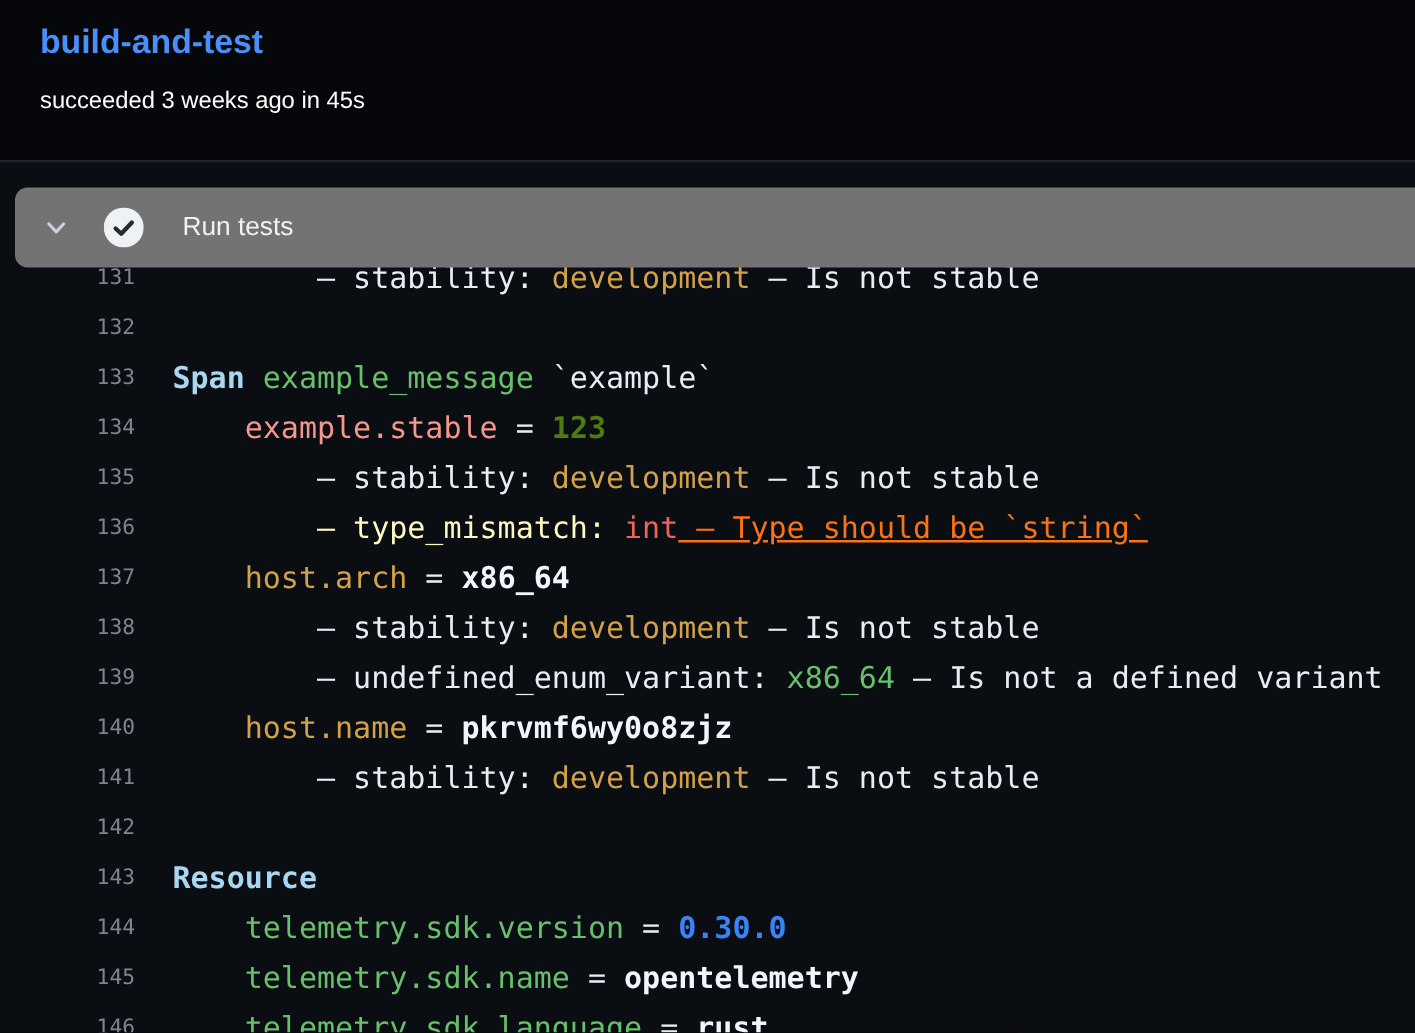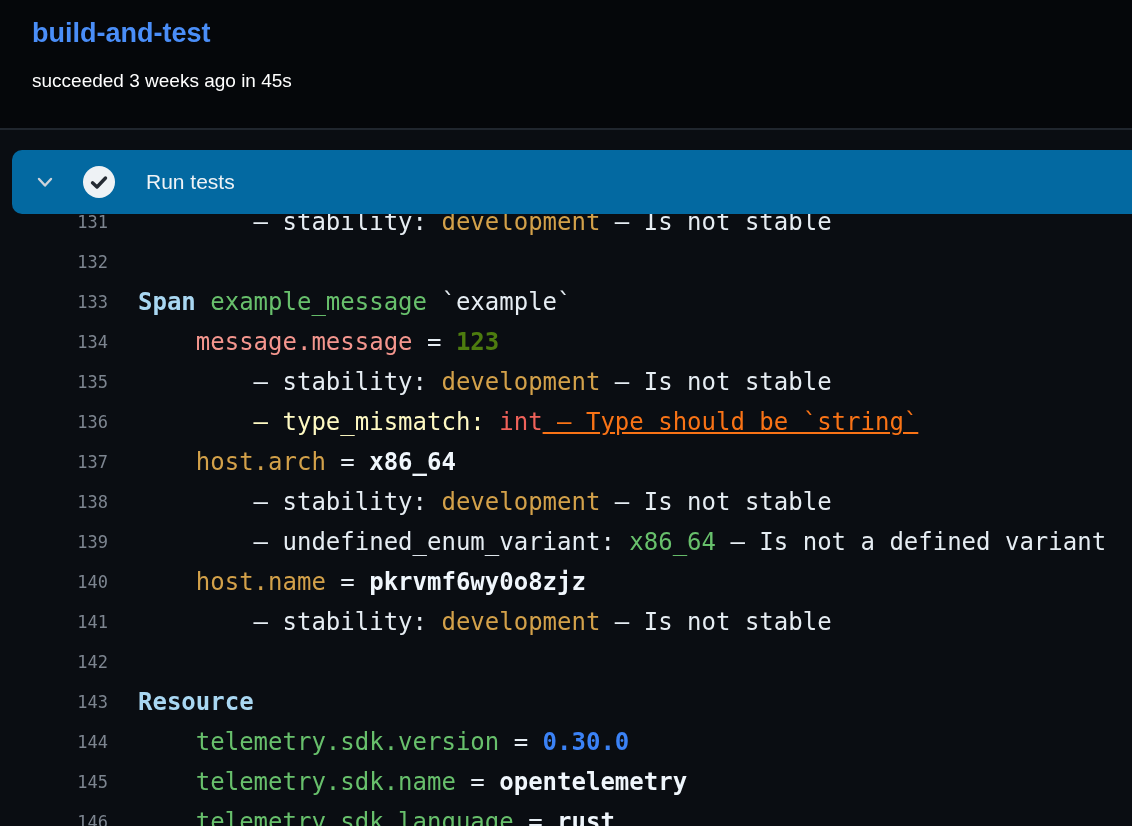--- a/index.html
+++ b/index.html
@@ -23,21 +23,21 @@
 
   
   .log-pane {
     position:absolute; top:130px; left:0; right:0; bottom:0;
     background:#0a0d12; overflow:hidden;
   }
 
   
   .step-header {
     position:absolute; top:20px; left:12px; right:0; height:64px;
-    background:#0369a1; border-radius:10px 0 0 10px;
+    background:#737373; border-radius:10px 0 0 10px;
     display:flex; align-items:center; padding-left:23px;
     z-index:5; cursor:pointer;
   }
   .chevron-wrap { width:20px; height:20px; display:inline-flex; cursor:pointer; }
   .check-wrap { width:32px; height:32px; display:inline-flex; margin-left:28px; }
   .step-name { margin-left:31px; font-size:21px; color:#f0f3f6; font-weight:400; }
 
   
   .log-lines {
     position:absolute; top:72px; left:0; width:100%; z-index:1;
@@ -70,21 +70,21 @@
       <div class="log-row">
         <span class="ln">132</span>
         <span class="lc"></span>
       </div>
       <div class="log-row">
         <span class="ln">133</span>
         <span class="lc"><span style="color: rgb(169, 215, 242); font-weight: 700;">Span</span><span style="color: rgb(230, 237, 243);"> </span><span style="color: rgb(104, 192, 108);">example_message</span><span style="color: rgb(230, 237, 243);"> `example`</span></span>
       </div>
       <div class="log-row">
         <span class="ln">134</span>
-        <span class="lc"><span style="color: rgb(230, 237, 243);">    </span><span style="color: rgb(244, 150, 142);">message.message</span><span style="color: rgb(230, 237, 243);"> = </span><span style="color: #4d7c0f; font-weight: 700;">123</span></span>
+        <span class="lc"><span style="color: rgb(230, 237, 243);">    </span><span style="color: rgb(244, 150, 142);">example.stable</span><span style="color: rgb(230, 237, 243);"> = </span><span style="color: #4d7c0f; font-weight: 700;">123</span></span>
       </div>
       <div class="log-row">
         <span class="ln">135</span>
         <span class="lc"><span style="color: rgb(230, 237, 243);">        – stability: </span><span style="color: rgb(211, 161, 74);">development</span><span style="color: rgb(230, 237, 243);"> – Is not stable</span></span>
       </div>
       <div class="log-row">
         <span class="ln">136</span>
         <span class="lc"><span style="color: #fef9c3;">        – type_mismatch: </span><span style="color: rgb(240, 98, 90);">int</span><span style="color: #f97316; text-decoration: underline;"> – Type should be `string`</span></span>
       </div>
       <div class="log-row">

